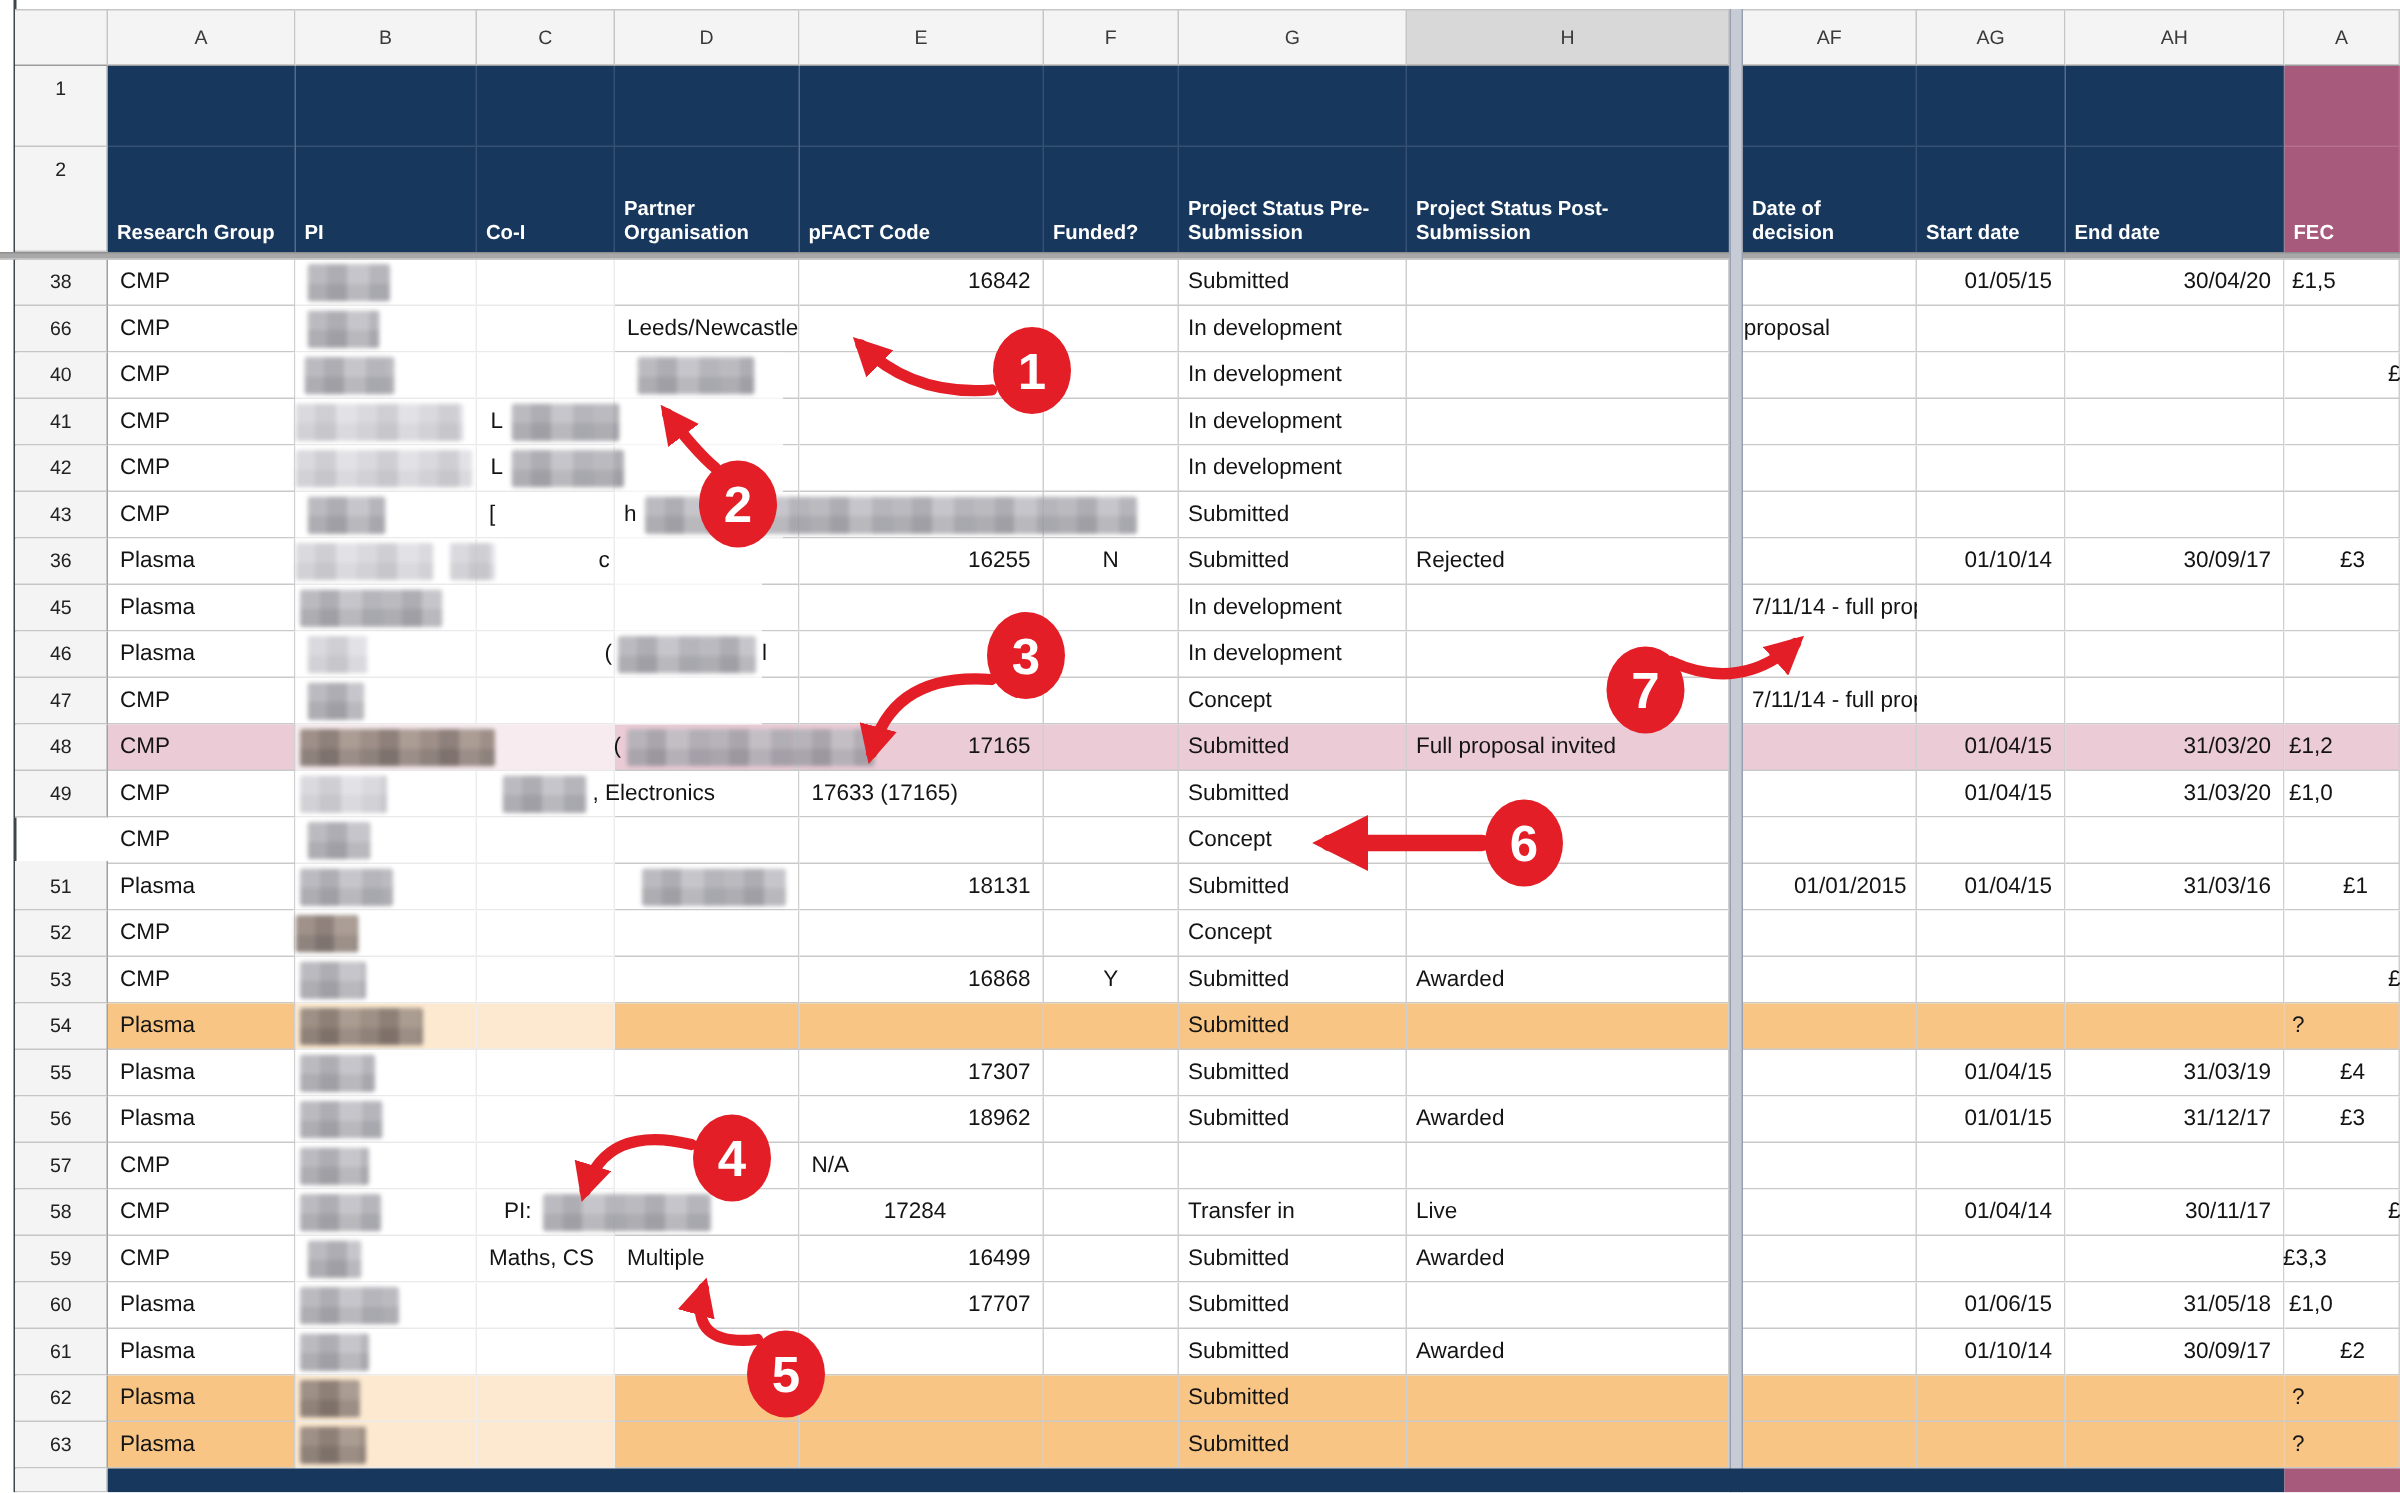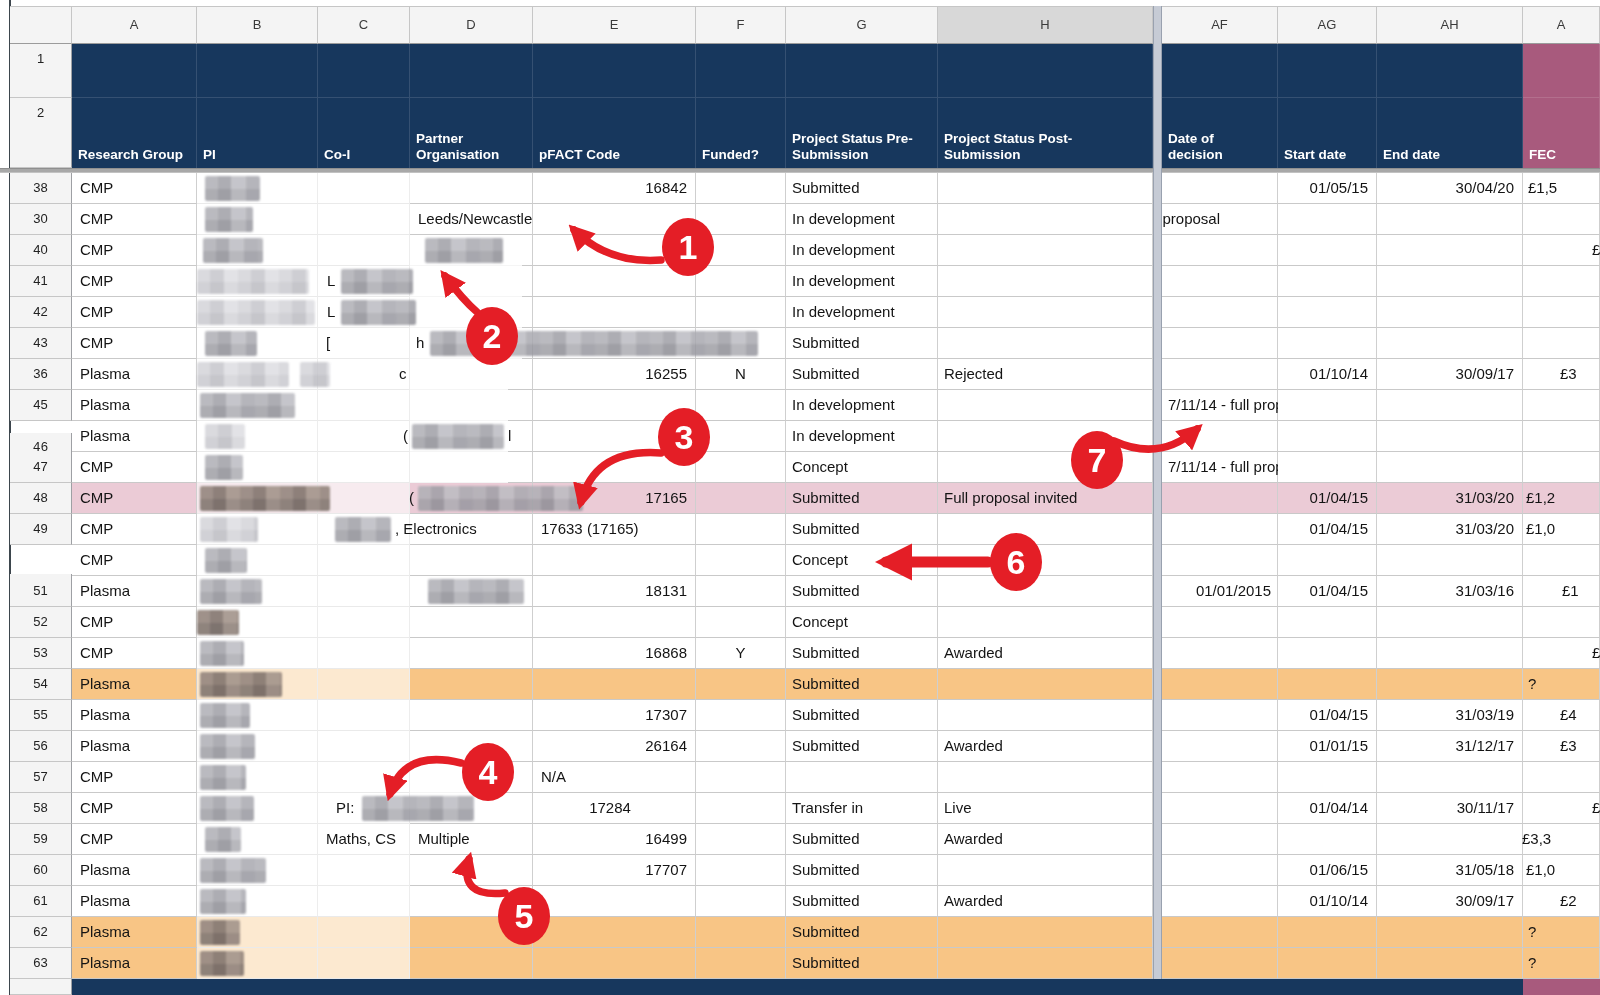--- a/index.html
+++ b/index.html
@@ -91,21 +91,21 @@
       <div class="abs cell" style="left: 410px; top: 173px; width: 123px; height: 31px; background: rgb(255, 255, 255); text-align: left; padding-left: 8px;"></div>
       <div class="abs cell" style="left: 533px; top: 173px; width: 163px; height: 31px; background: rgb(255, 255, 255); text-align: right; padding-right: 8px;">16842</div>
       <div class="abs cell" style="left: 696px; top: 173px; width: 90px; height: 31px; background: rgb(255, 255, 255); text-align: center;"></div>
       <div class="abs cell" style="left: 786px; top: 173px; width: 152px; height: 31px; background: rgb(255, 255, 255); text-align: left; padding-left: 6px;">Submitted</div>
       <div class="abs cell" style="left: 938px; top: 173px; width: 215px; height: 31px; background: rgb(255, 255, 255); text-align: left; padding-left: 6px;"></div>
       <div class="abs cell" style="left: 1162px; top: 173px; width: 116px; height: 31px; background: rgb(255, 255, 255); text-align: left; padding-left: 6px;"></div>
       <div class="abs cell" style="left: 1278px; top: 173px; width: 99px; height: 31px; background: rgb(255, 255, 255); text-align: right; padding-right: 8px;">01/05/15</div>
       <div class="abs cell" style="left: 1377px; top: 173px; width: 146px; height: 31px; background: rgb(255, 255, 255); text-align: right; padding-right: 8px;">30/04/20</div>
       <div class="abs cell" style="left: 1523px; top: 173px; width: 77px; height: 31px; background: rgb(255, 255, 255); text-align: left; padding-left: 6px;"></div>
       <div class="abs frag" style="left: 1528px; top: 173px; width: 72px; height: 31px; background: transparent;">£1,5</div>
-      <div class="abs rowhdr" style="left: 10px; top: 204px; width: 62px; height: 31px;">30</div>
+      <div class="abs rowhdr" style="left: 10px; top: 204px; width: 62px; height: 31px;">66</div>
       <div class="abs cell" style="left: 72px; top: 204px; width: 125px; height: 31px; background: rgb(255, 255, 255); text-align: left; padding-left: 8px;">CMP</div>
       <div class="abs cell" style="left: 197px; top: 204px; width: 121px; height: 31px; background: rgb(255, 255, 255); text-align: left; padding-left: 6px;"></div>
       <div class="abs cell" style="left: 318px; top: 204px; width: 92px; height: 31px; background: rgb(255, 255, 255); text-align: left; padding-left: 8px;"></div>
       <div class="abs cell" style="left: 410px; top: 204px; width: 123px; height: 31px; background: rgb(255, 255, 255); text-align: left; padding-left: 8px;">Leeds/Newcastle</div>
       <div class="abs cell" style="left: 533px; top: 204px; width: 163px; height: 31px; background: rgb(255, 255, 255); text-align: right; padding-right: 8px;"></div>
       <div class="abs cell" style="left: 696px; top: 204px; width: 90px; height: 31px; background: rgb(255, 255, 255); text-align: center;"></div>
       <div class="abs cell" style="left: 786px; top: 204px; width: 152px; height: 31px; background: rgb(255, 255, 255); text-align: left; padding-left: 6px;">In development</div>
       <div class="abs cell" style="left: 938px; top: 204px; width: 215px; height: 31px; background: rgb(255, 255, 255); text-align: left; padding-left: 6px;"></div>
       <div class="abs cell" style="left: 1162px; top: 204px; width: 116px; height: 31px; background: rgb(255, 255, 255); text-align: left; padding-left: 6px;"></div>
       <div class="abs cell" style="left: 1278px; top: 204px; width: 99px; height: 31px; background: rgb(255, 255, 255); text-align: right; padding-right: 8px;"></div>
@@ -184,21 +184,21 @@
       <div class="abs cell" style="left: 318px; top: 390px; width: 92px; height: 31px; background: rgb(255, 255, 255); text-align: left; padding-left: 8px;"></div>
       <div class="abs cell" style="left: 410px; top: 390px; width: 123px; height: 31px; background: rgb(255, 255, 255); text-align: left; padding-left: 8px;"></div>
       <div class="abs cell" style="left: 533px; top: 390px; width: 163px; height: 31px; background: rgb(255, 255, 255); text-align: right; padding-right: 8px;"></div>
       <div class="abs cell" style="left: 696px; top: 390px; width: 90px; height: 31px; background: rgb(255, 255, 255); text-align: center;"></div>
       <div class="abs cell" style="left: 786px; top: 390px; width: 152px; height: 31px; background: rgb(255, 255, 255); text-align: left; padding-left: 6px;">In development</div>
       <div class="abs cell" style="left: 938px; top: 390px; width: 215px; height: 31px; background: rgb(255, 255, 255); text-align: left; padding-left: 6px;"></div>
       <div class="abs cell" style="left: 1162px; top: 390px; width: 116px; height: 31px; background: rgb(255, 255, 255); text-align: left; padding-left: 6px;">7/11/14 - full proposal</div>
       <div class="abs cell" style="left: 1278px; top: 390px; width: 99px; height: 31px; background: rgb(255, 255, 255); text-align: right; padding-right: 8px;"></div>
       <div class="abs cell" style="left: 1377px; top: 390px; width: 146px; height: 31px; background: rgb(255, 255, 255); text-align: right; padding-right: 8px;"></div>
       <div class="abs cell" style="left: 1523px; top: 390px; width: 77px; height: 31px; background: rgb(255, 255, 255); text-align: left; padding-left: 6px;"></div>
-      <div class="abs rowhdr" style="left: 10px; top: 433px; width: 62px; height: 31px; font-family: Liberation Mono, monospace;">46</div>
+      <div class="abs rowhdr" style="left: 10px; top: 421px; width: 62px; height: 31px;">46</div>
       <div class="abs cell" style="left: 72px; top: 421px; width: 125px; height: 31px; background: rgb(255, 255, 255); text-align: left; padding-left: 8px;">Plasma</div>
       <div class="abs cell" style="left: 197px; top: 421px; width: 121px; height: 31px; background: rgb(255, 255, 255); text-align: left; padding-left: 6px;"></div>
       <div class="abs cell" style="left: 318px; top: 421px; width: 92px; height: 31px; background: rgb(255, 255, 255); text-align: left; padding-left: 8px;"></div>
       <div class="abs cell" style="left: 410px; top: 421px; width: 123px; height: 31px; background: rgb(255, 255, 255); text-align: left; padding-left: 8px;"></div>
       <div class="abs cell" style="left: 533px; top: 421px; width: 163px; height: 31px; background: rgb(255, 255, 255); text-align: right; padding-right: 8px;"></div>
       <div class="abs cell" style="left: 696px; top: 421px; width: 90px; height: 31px; background: rgb(255, 255, 255); text-align: center;"></div>
       <div class="abs cell" style="left: 786px; top: 421px; width: 152px; height: 31px; background: rgb(255, 255, 255); text-align: left; padding-left: 6px;">In development</div>
       <div class="abs cell" style="left: 938px; top: 421px; width: 215px; height: 31px; background: rgb(255, 255, 255); text-align: left; padding-left: 6px;"></div>
       <div class="abs cell" style="left: 1162px; top: 421px; width: 116px; height: 31px; background: rgb(255, 255, 255); text-align: left; padding-left: 6px;"></div>
       <div class="abs cell" style="left: 1278px; top: 421px; width: 99px; height: 31px; background: rgb(255, 255, 255); text-align: right; padding-right: 8px;"></div>
@@ -325,21 +325,21 @@
       <div class="abs cell" style="left: 1162px; top: 700px; width: 116px; height: 31px; background: rgb(255, 255, 255); text-align: left; padding-left: 6px;"></div>
       <div class="abs cell" style="left: 1278px; top: 700px; width: 99px; height: 31px; background: rgb(255, 255, 255); text-align: right; padding-right: 8px;">01/04/15</div>
       <div class="abs cell" style="left: 1377px; top: 700px; width: 146px; height: 31px; background: rgb(255, 255, 255); text-align: right; padding-right: 8px;">31/03/19</div>
       <div class="abs cell" style="left: 1523px; top: 700px; width: 77px; height: 31px; background: rgb(255, 255, 255); text-align: left; padding-left: 6px;"></div>
       <div class="abs frag" style="left: 1560px; top: 700px; width: 40px; height: 31px; background: transparent;">£4</div>
       <div class="abs rowhdr" style="left: 10px; top: 731px; width: 62px; height: 31px;">56</div>
       <div class="abs cell" style="left: 72px; top: 731px; width: 125px; height: 31px; background: rgb(255, 255, 255); text-align: left; padding-left: 8px;">Plasma</div>
       <div class="abs cell" style="left: 197px; top: 731px; width: 121px; height: 31px; background: rgb(255, 255, 255); text-align: left; padding-left: 6px;"></div>
       <div class="abs cell" style="left: 318px; top: 731px; width: 92px; height: 31px; background: rgb(255, 255, 255); text-align: left; padding-left: 8px;"></div>
       <div class="abs cell" style="left: 410px; top: 731px; width: 123px; height: 31px; background: rgb(255, 255, 255); text-align: left; padding-left: 8px;"></div>
-      <div class="abs cell" style="left: 533px; top: 731px; width: 163px; height: 31px; background: rgb(255, 255, 255); text-align: right; padding-right: 8px;">26164</div>
+      <div class="abs cell" style="left: 533px; top: 731px; width: 163px; height: 31px; background: rgb(255, 255, 255); text-align: right; padding-right: 8px;">18962</div>
       <div class="abs cell" style="left: 696px; top: 731px; width: 90px; height: 31px; background: rgb(255, 255, 255); text-align: center;"></div>
       <div class="abs cell" style="left: 786px; top: 731px; width: 152px; height: 31px; background: rgb(255, 255, 255); text-align: left; padding-left: 6px;">Submitted</div>
       <div class="abs cell" style="left: 938px; top: 731px; width: 215px; height: 31px; background: rgb(255, 255, 255); text-align: left; padding-left: 6px;">Awarded</div>
       <div class="abs cell" style="left: 1162px; top: 731px; width: 116px; height: 31px; background: rgb(255, 255, 255); text-align: left; padding-left: 6px;"></div>
       <div class="abs cell" style="left: 1278px; top: 731px; width: 99px; height: 31px; background: rgb(255, 255, 255); text-align: right; padding-right: 8px;">01/01/15</div>
       <div class="abs cell" style="left: 1377px; top: 731px; width: 146px; height: 31px; background: rgb(255, 255, 255); text-align: right; padding-right: 8px;">31/12/17</div>
       <div class="abs cell" style="left: 1523px; top: 731px; width: 77px; height: 31px; background: rgb(255, 255, 255); text-align: left; padding-left: 6px;"></div>
       <div class="abs frag" style="left: 1560px; top: 731px; width: 40px; height: 31px; background: transparent;">£3</div>
       <div class="abs rowhdr" style="left: 10px; top: 762px; width: 62px; height: 31px;">57</div>
       <div class="abs cell" style="left: 72px; top: 762px; width: 125px; height: 31px; background: rgb(255, 255, 255); text-align: left; padding-left: 8px;">CMP</div>

